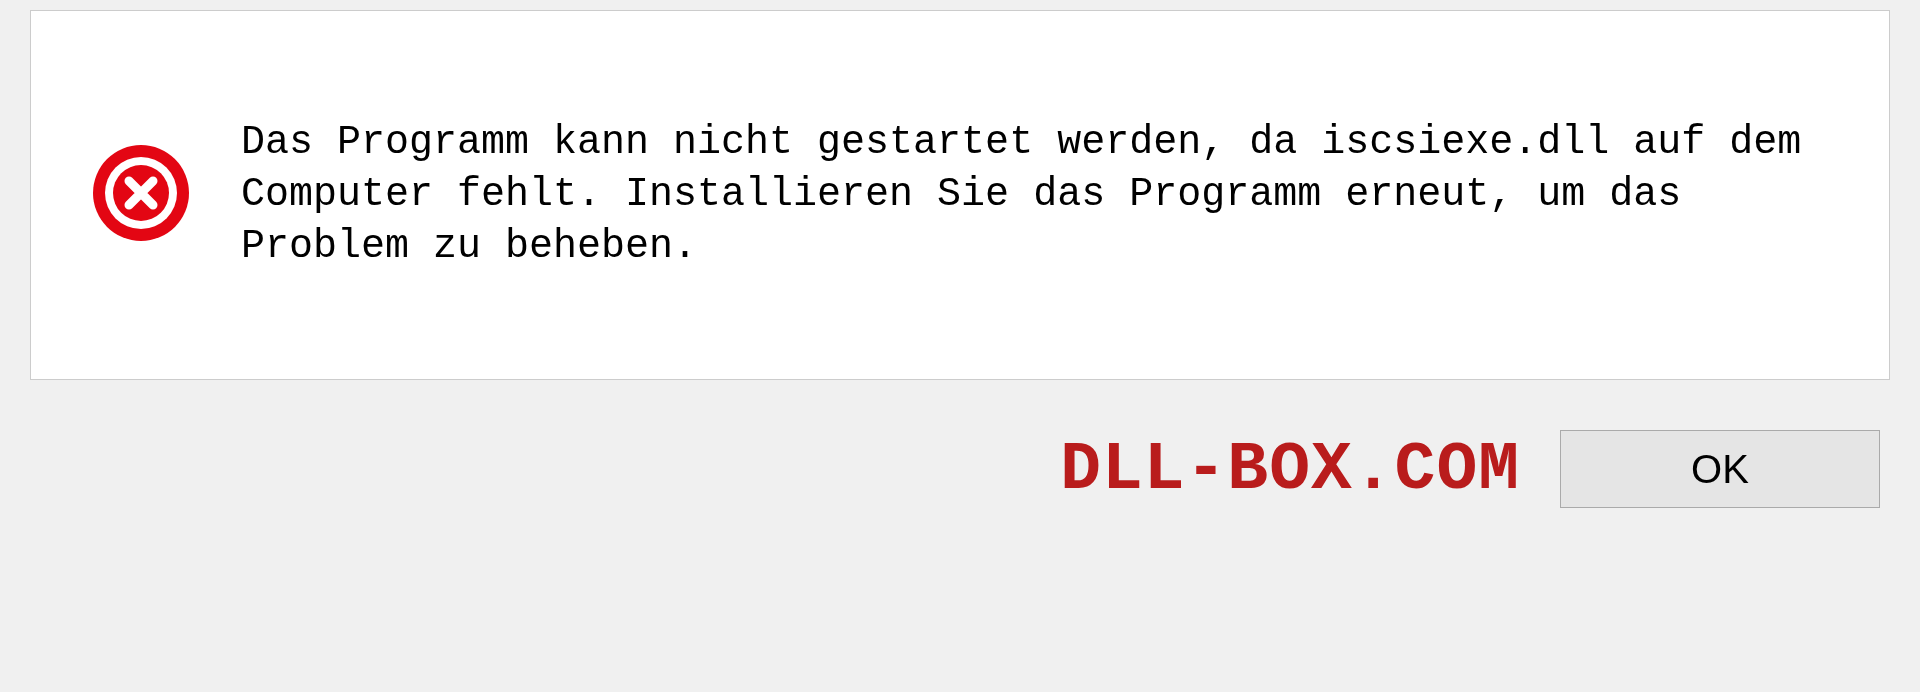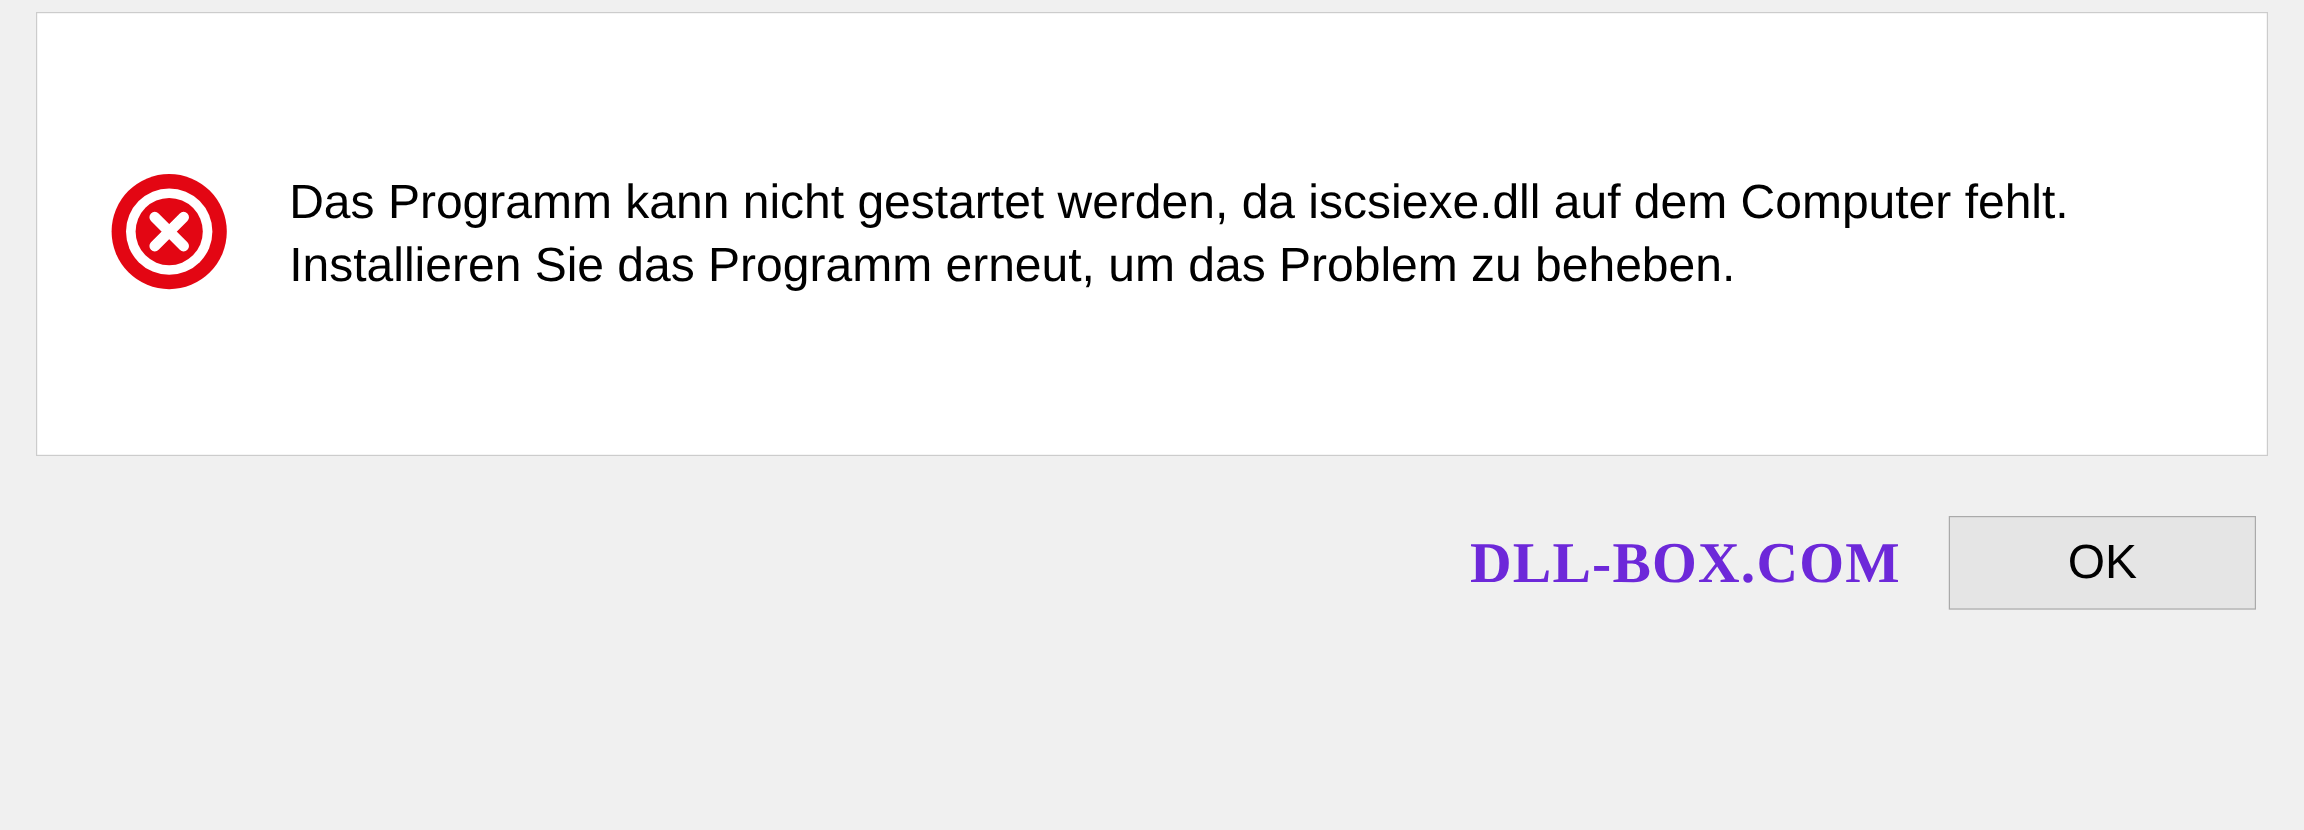--- a/index.html
+++ b/index.html
@@ -49,20 +49,21 @@
       height: 42px;
     }
     .content-box {
       margin: 10px 30px 30px 30px;
       background: #ffffff;
       border: 1px solid #ccc;
       height: 370px;
       display: flex;
       align-items: center;
       padding: 0 60px;
+      font-family: Liberation Mono, monospace;
     }
     .error-icon {
       flex-shrink: 0;
       margin-right: 50px;
     }
     .error-icon svg {
       width: 100px;
       height: 100px;
     }
     .message {
@@ -71,28 +72,28 @@
       line-height: 1.3;
     }
     .footer {
       display: flex;
       align-items: center;
       justify-content: flex-end;
       padding: 20px 40px 30px 40px;
       gap: 40px;
     }
     .watermark {
-      font-size: 48px;
+      font-size: 68px;
       font-weight: 800;
-      color: #6d28d9;
+      color: #b91c1c;
       letter-spacing: 1px;
-      font-family: Liberation Serif, serif;
+      font-family: Liberation Mono, monospace;
     }
     .ok-button {
-      width: 256px;
+      width: 320px;
       height: 78px;
       background: #e5e5e5;
       border: 1px solid #aaa;
       font-size: 40px;
       color: #000;
       cursor: pointer;
       display: flex;
       align-items: center;
       justify-content: center;
       font-family: "Segoe UI", Arial, sans-serif;

